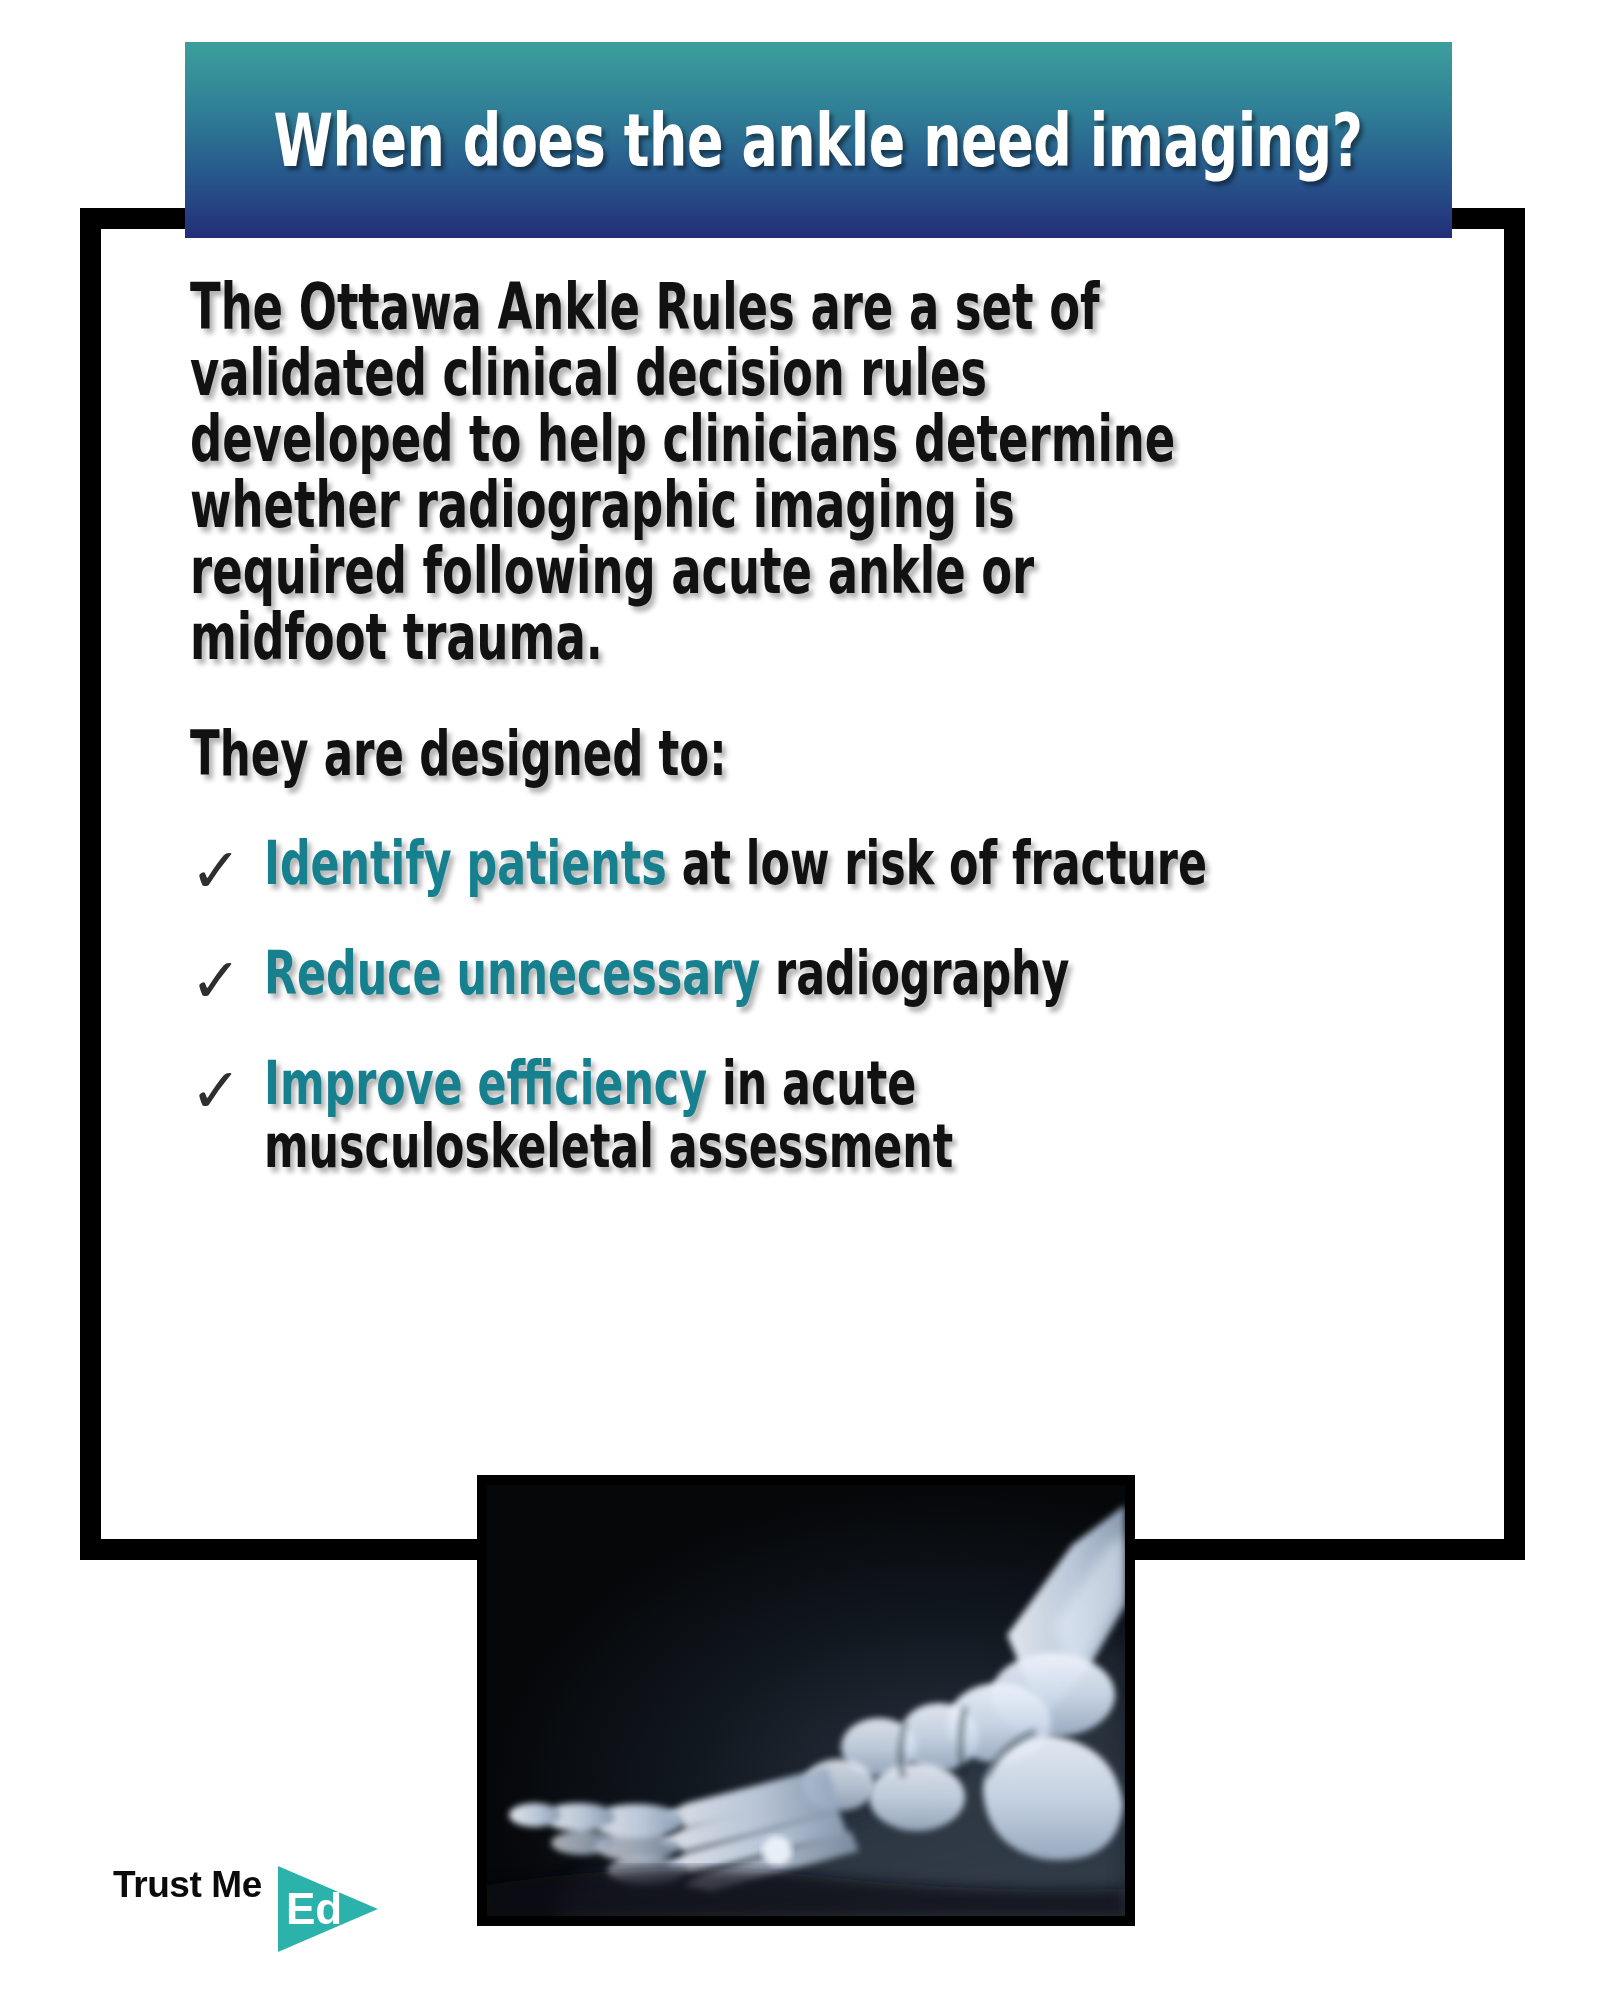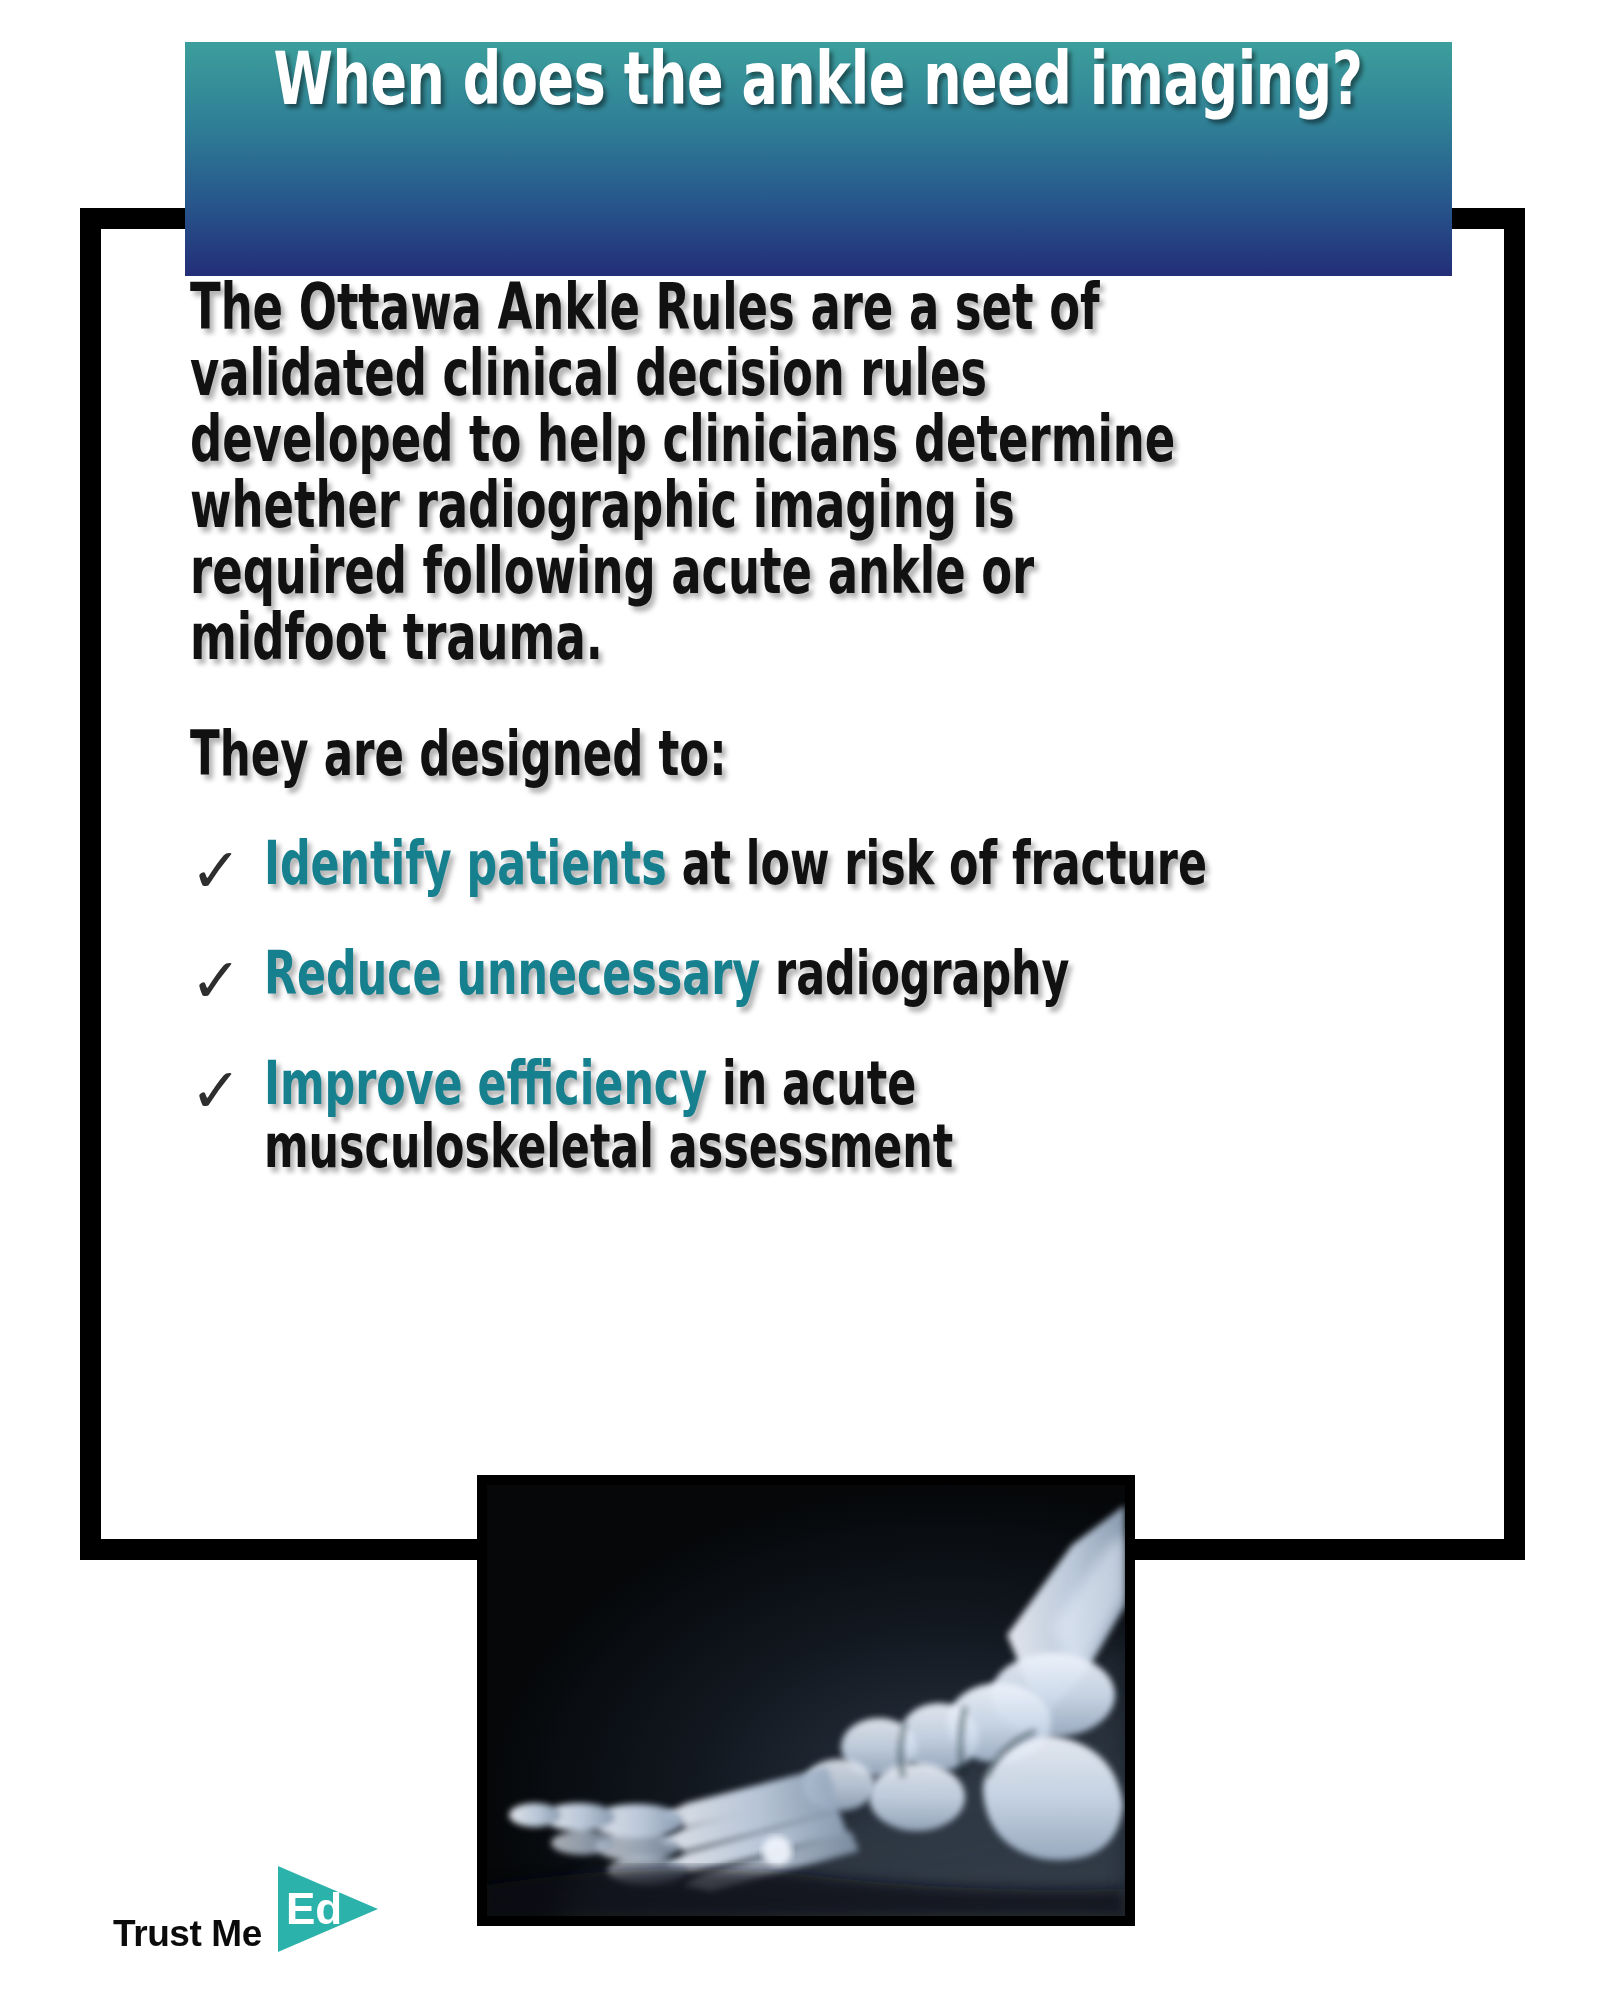--- a/index.html
+++ b/index.html
@@ -27,25 +27,25 @@
     background: #ffffff;
     z-index: 2;
   }
 
   
   #header-banner {
     position: absolute;
     left: 185px;
     top: 42px;
     width: 1267px;
-    height: 234px;
+    height: 196px;
     background: linear-gradient(to bottom, #3c9f9c 0%, #2f7f96 35%, #27578c 68%, #232e78 100%);
     z-index: 5;
     display: flex;
-    align-items: flex-start;
+    align-items: center;
     justify-content: center;
   }
   #header-title {
     color: #ffffff;
     font-family: "DejaVu Sans Condensed", "Liberation Sans Narrow", "Liberation Sans", sans-serif;
     font-weight: 700;
     font-size: 73px;
     letter-spacing: -0.5px;
     transform: scaleX(0.82);
     transform-origin: center center;
@@ -132,21 +132,21 @@
     overflow: hidden;
   }
 
   
   #brand-logo {
     position: absolute;
     left: 113px;
     top: 1866px;
     z-index: 10;
     display: flex;
-    align-items: flex-end;
+    align-items: flex-start;
     height: 86px;
   }
   #brand-wordmark {
     font-family: "Liberation Sans", "DejaVu Sans", sans-serif;
     font-weight: 700;
     font-size: 37px;
     color: #0b0b0b;
     letter-spacing: -0.4px;
     line-height: 1;
   }

